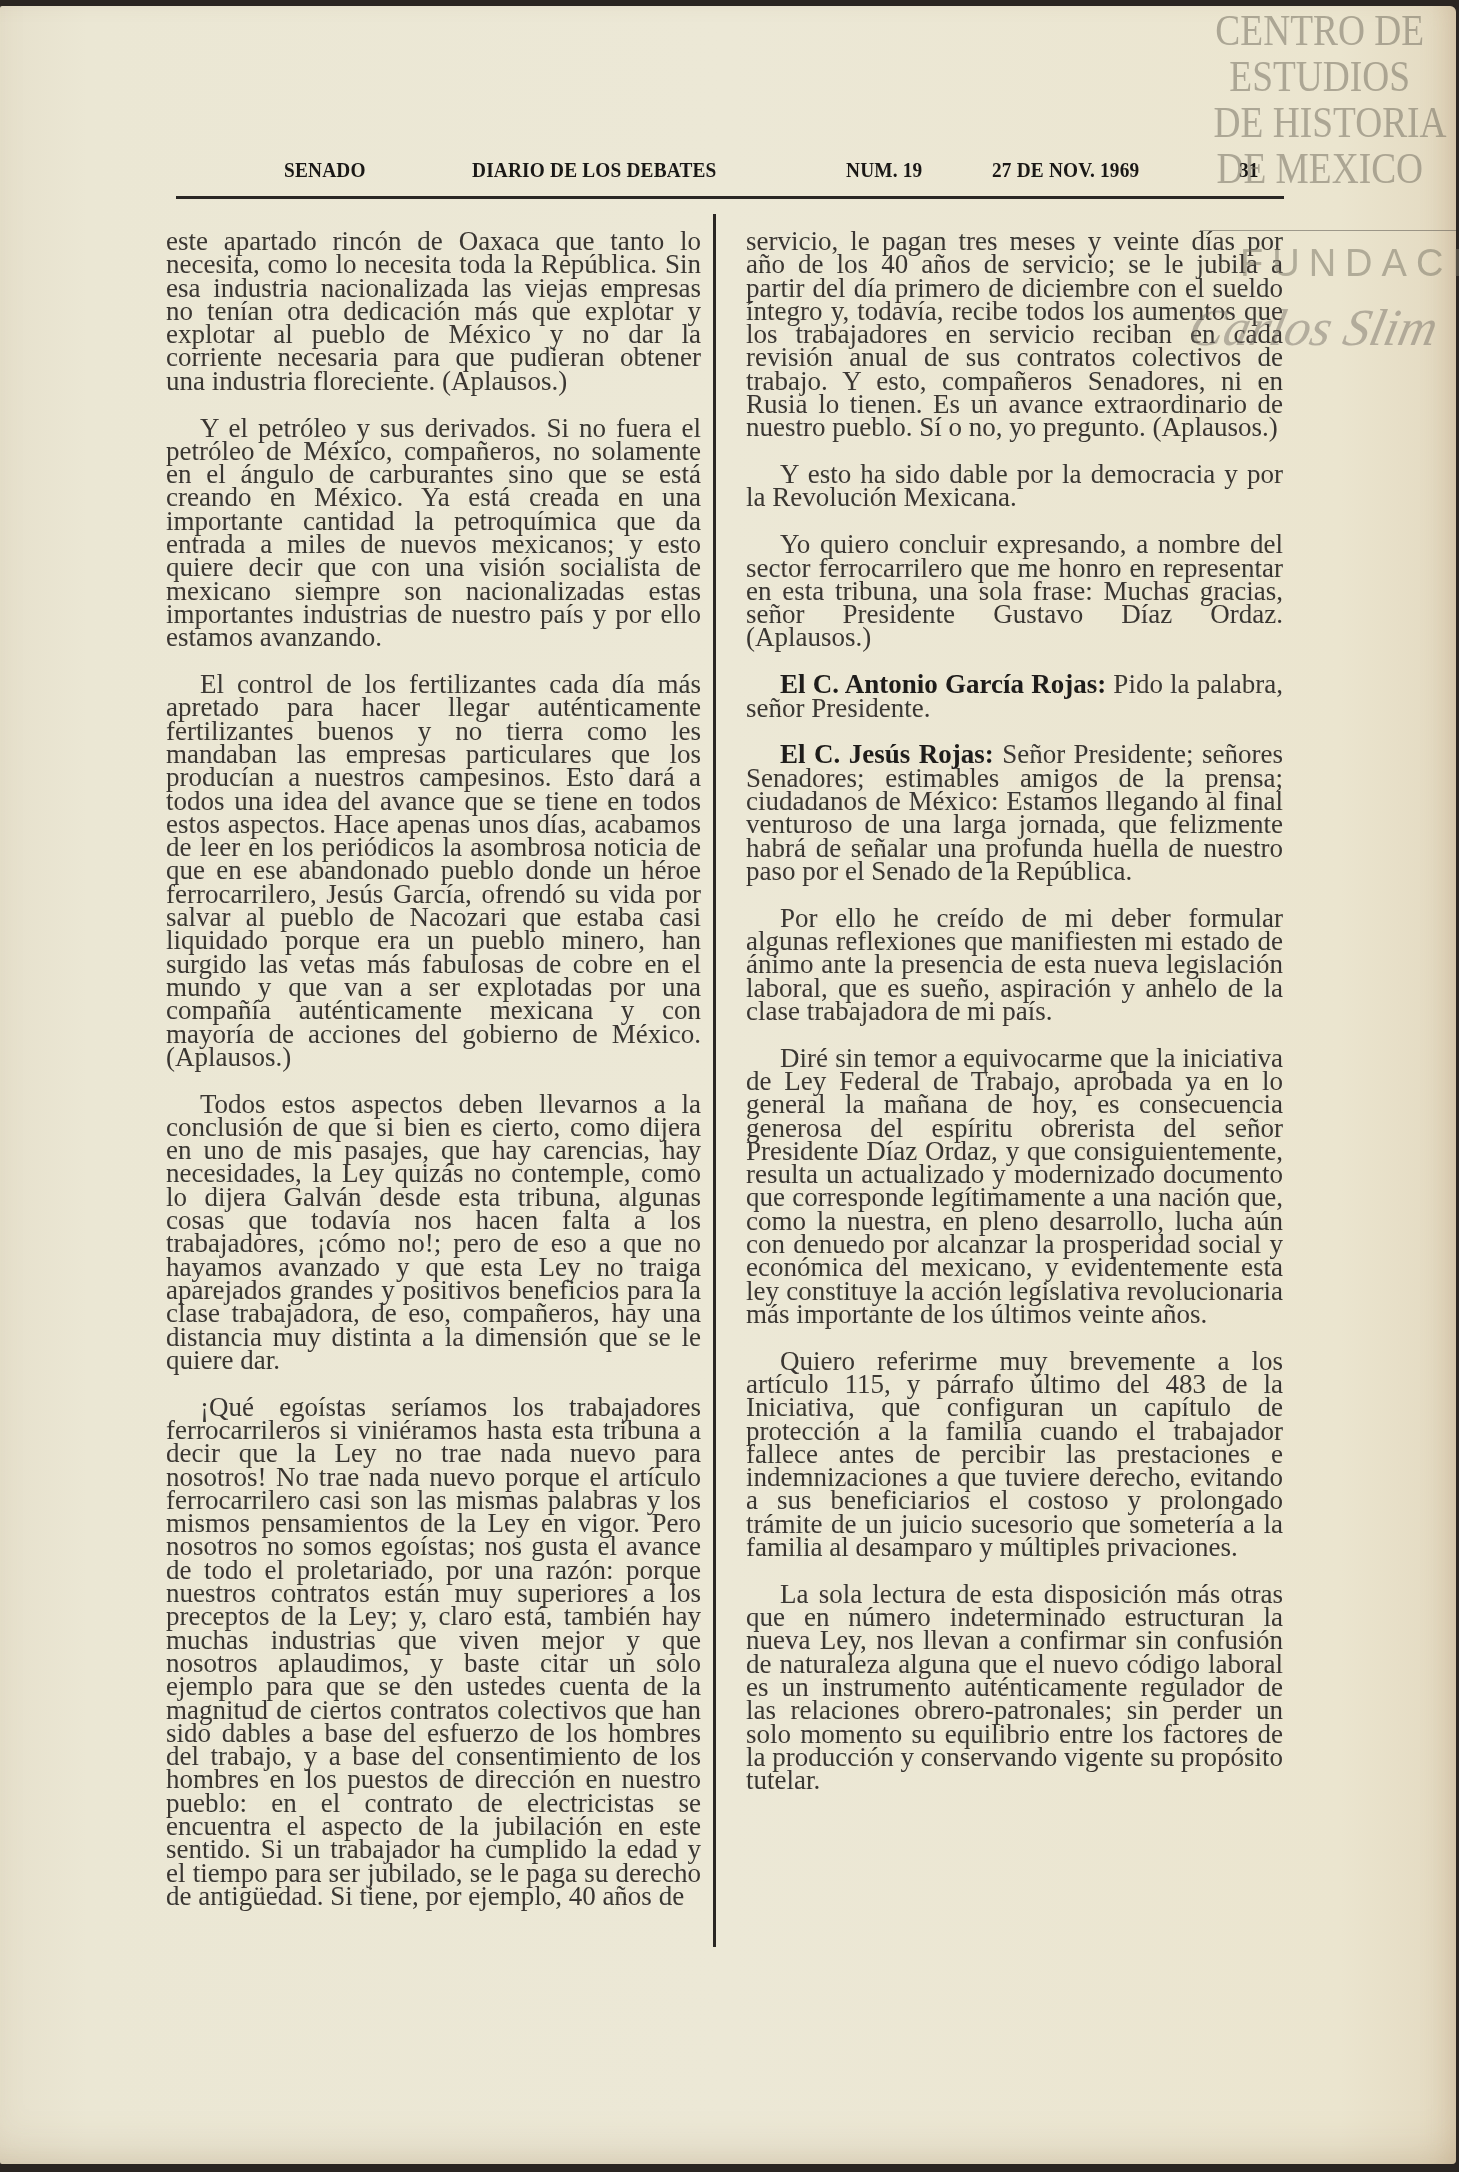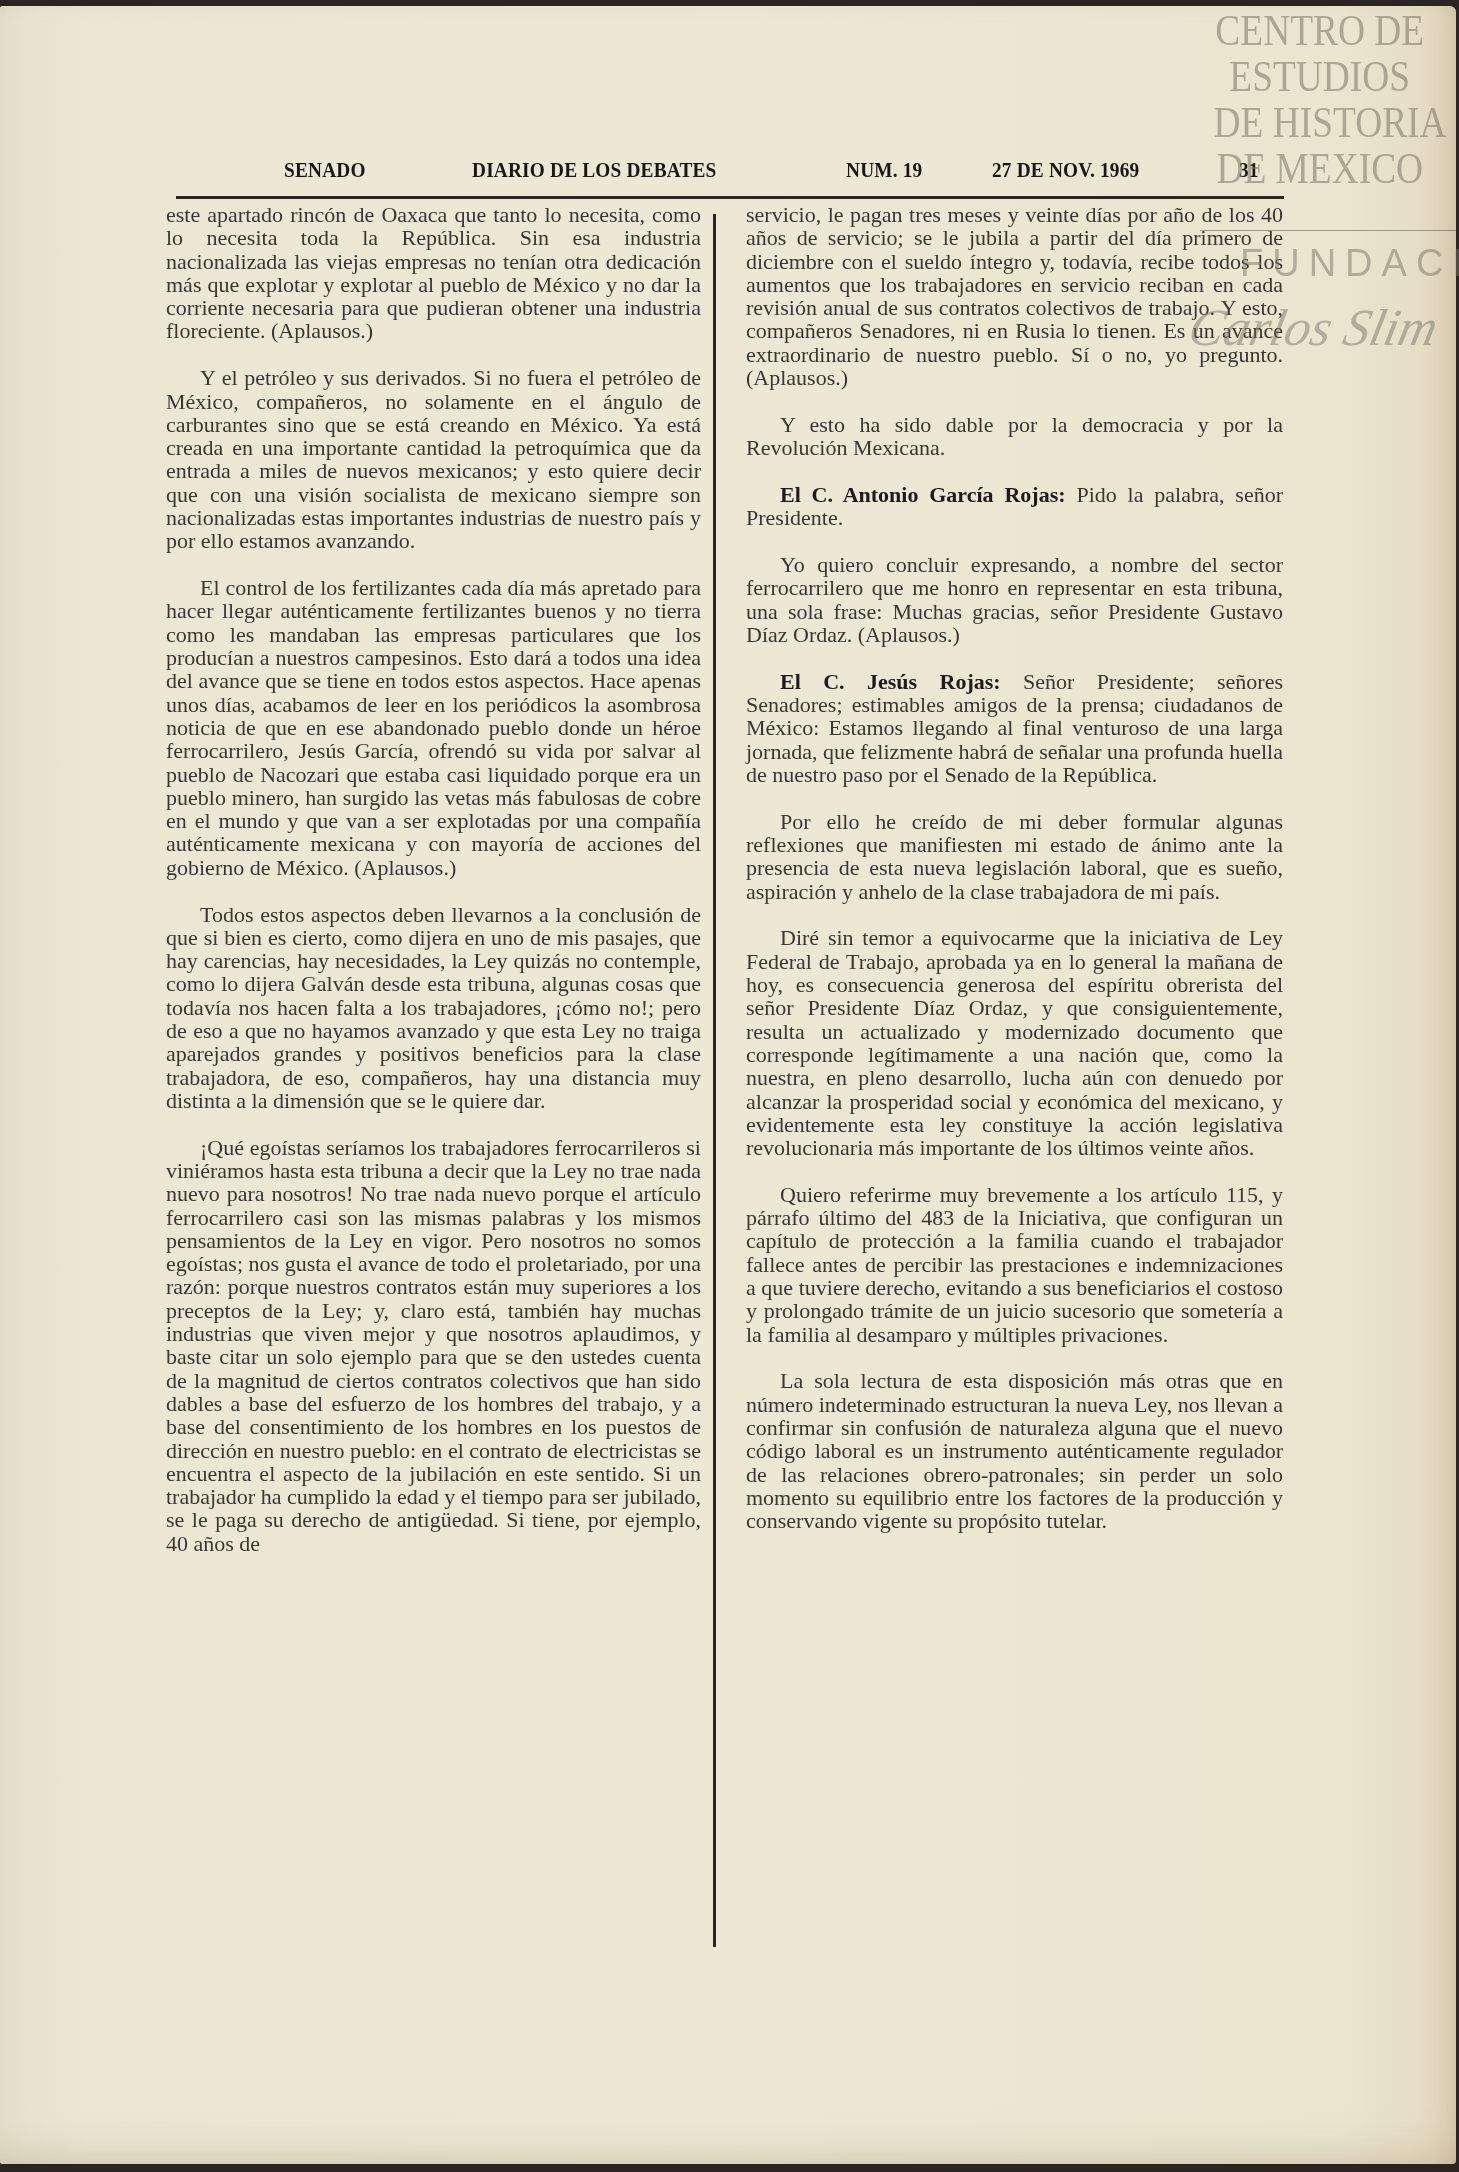--- a/index.html
+++ b/index.html
@@ -27,22 +27,22 @@
   .h-page { left: 955px; }
   .rule {
     position: absolute; left: 176px; top: 190px; width: 1108px; height: 3px;
     background: #2a2724;
   }
   .col-sep {
     position: absolute; left: 713px; top: 208px; width: 3px; height: 1733px;
     background: #2a2724;
   }
   .col {
-    position: absolute; top: 197px; width: 535px;
-    font-size: 22px; line-height: 23.3px; color: #3a3632;
+    position: absolute; top: 224px; width: 535px;
+    font-size: 27px; line-height: 23.3px; color: #3a3632;
     text-align: justify; hyphens: none;
   }
   .col.left { left: 166px; }
   .col.right { left: 746px; width: 537px; }
   .col p { margin: 0 0 23.5px 0; text-indent: 34px; }
   .col p.cont { text-indent: 0; }
   .col p b { color: #1e1c1a; }
   .wm {
     position: absolute; color: rgba(120,115,100,0.55);
     font-family: "Liberation Serif", serif; white-space: nowrap;
@@ -78,22 +78,22 @@
   <div class="col left" id="left-col">
       <p class="cont"><span>este apartado rincón de Oaxaca que tanto lo necesita, como lo necesita toda la República. Sin esa industria nacionalizada las viejas empresas no tenían otra dedicación más que explotar y explotar al pueblo de México y no dar la corriente necesaria para que pudieran obtener una industria floreciente. (Aplausos.)</span></p>
       <p><span>Y el petróleo y sus derivados. Si no fuera el petróleo de México, compañeros, no solamente en el ángulo de carburantes sino que se está creando en México. Ya está creada en una importante cantidad la petroquímica que da entrada a miles de nuevos mexicanos; y esto quiere decir que con una visión socialista de mexicano siempre son nacionalizadas estas importantes industrias de nuestro país y por ello estamos avanzando.</span></p>
       <p><span>El control de los fertilizantes cada día más apretado para hacer llegar auténticamente fertilizantes buenos y no tierra como les mandaban las empresas particulares que los producían a nuestros campesinos. Esto dará a todos una idea del avance que se tiene en todos estos aspectos. Hace apenas unos días, acabamos de leer en los periódicos la asombrosa noticia de que en ese abandonado pueblo donde un héroe ferrocarrilero, Jesús García, ofrendó su vida por salvar al pueblo de Nacozari que estaba casi liquidado porque era un pueblo minero, han surgido las vetas más fabulosas de cobre en el mundo y que van a ser explotadas por una compañía auténticamente mexicana y con mayoría de acciones del gobierno de México. (Aplausos.)</span></p>
       <p><span>Todos estos aspectos deben llevarnos a la conclusión de que si bien es cierto, como dijera en uno de mis pasajes, que hay carencias, hay necesidades, la Ley quizás no contemple, como lo dijera Galván desde esta tribuna, algunas cosas que todavía nos hacen falta a los trabajadores, ¡cómo no!; pero de eso a que no hayamos avanzado y que esta Ley no traiga aparejados grandes y positivos beneficios para la clase trabajadora, de eso, compañeros, hay una distancia muy distinta a la dimensión que se le quiere dar.</span></p>
       <p><span>¡Qué egoístas seríamos los trabajadores ferrocarrileros si viniéramos hasta esta tribuna a decir que la Ley no trae nada nuevo para nosotros! No trae nada nuevo porque el artículo ferrocarrilero casi son las mismas palabras y los mismos pensamientos de la Ley en vigor. Pero nosotros no somos egoístas; nos gusta el avance de todo el proletariado, por una razón: porque nuestros contratos están muy superiores a los preceptos de la Ley; y, claro está, también hay muchas industrias que viven mejor y que nosotros aplaudimos, y baste citar un solo ejemplo para que se den ustedes cuenta de la magnitud de ciertos contratos colectivos que han sido dables a base del esfuerzo de los hombres del trabajo, y a base del consentimiento de los hombres en los puestos de dirección en nuestro pueblo: en el contrato de electricistas se encuentra el aspecto de la jubilación en este sentido. Si un trabajador ha cumplido la edad y el tiempo para ser jubilado, se le paga su derecho de antigüedad. Si tiene, por ejemplo, 40 años de</span></p>
     </div>
   <div class="col right" id="right-col">
       <p class="cont"><span>servicio, le pagan tres meses y veinte días por año de los 40 años de servicio; se le jubila a partir del día primero de diciembre con el sueldo íntegro y, todavía, recibe todos los aumentos que los trabajadores en servicio reciban en cada revisión anual de sus contratos colectivos de trabajo. Y esto, compañeros Senadores, ni en Rusia lo tienen. Es un avance extraordinario de nuestro pueblo. Sí o no, yo pregunto. (Aplausos.)</span></p>
       <p><span>Y esto ha sido dable por la democracia y por la Revolución Mexicana.</span></p>
+      <p><span>Yo quiero concluir expresando, a nombre del sector ferrocarrilero que me honro en representar en esta tribuna, una sola frase: Muchas gracias, señor Presidente Gustavo Díaz Ordaz. (Aplausos.)</span></p>
       <p><b>El C. Antonio García Rojas:</b><span> Pido la palabra, señor Presidente.</span></p>
-      <p><span>Yo quiero concluir expresando, a nombre del sector ferrocarrilero que me honro en representar en esta tribuna, una sola frase: Muchas gracias, señor Presidente Gustavo Díaz Ordaz. (Aplausos.)</span></p>
       <p><b>El C. Jesús Rojas:</b><span> Señor Presidente; señores Senadores; estimables amigos de la prensa; ciudadanos de México: Estamos llegando al final venturoso de una larga jornada, que felizmente habrá de señalar una profunda huella de nuestro paso por el Senado de la República.</span></p>
       <p><span>Por ello he creído de mi deber formular algunas reflexiones que manifiesten mi estado de ánimo ante la presencia de esta nueva legislación laboral, que es sueño, aspiración y anhelo de la clase trabajadora de mi país.</span></p>
       <p><span>Diré sin temor a equivocarme que la iniciativa de Ley Federal de Trabajo, aprobada ya en lo general la mañana de hoy, es consecuencia generosa del espíritu obrerista del señor Presidente Díaz Ordaz, y que consiguientemente, resulta un actualizado y modernizado documento que corresponde legítimamente a una nación que, como la nuestra, en pleno desarrollo, lucha aún con denuedo por alcanzar la prosperidad social y económica del mexicano, y evidentemente esta ley constituye la acción legislativa revolucionaria más importante de los últimos veinte años.</span></p>
       <p><span>Quiero referirme muy brevemente a los artículo 115, y párrafo último del 483 de la Iniciativa, que configuran un capítulo de protección a la familia cuando el trabajador fallece antes de percibir las prestaciones e indemnizaciones a que tuviere derecho, evitando a sus beneficiarios el costoso y prolongado trámite de un juicio sucesorio que sometería a la familia al desamparo y múltiples privaciones.</span></p>
       <p><span>La sola lectura de esta disposición más otras que en número indeterminado estructuran la nueva Ley, nos llevan a confirmar sin confusión de naturaleza alguna que el nuevo código laboral es un instrumento auténticamente regulador de las relaciones obrero-patronales; sin perder un solo momento su equilibrio entre los factores de la producción y conservando vigente su propósito tutelar.</span></p>
     </div>
 
   <div class="wm wm1">
     <div>CENTRO DE</div>
     <div>ESTUDIOS</div>

